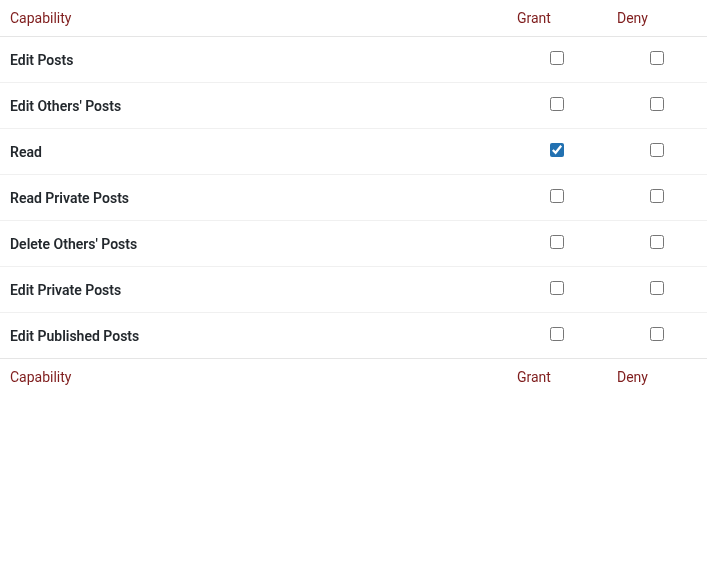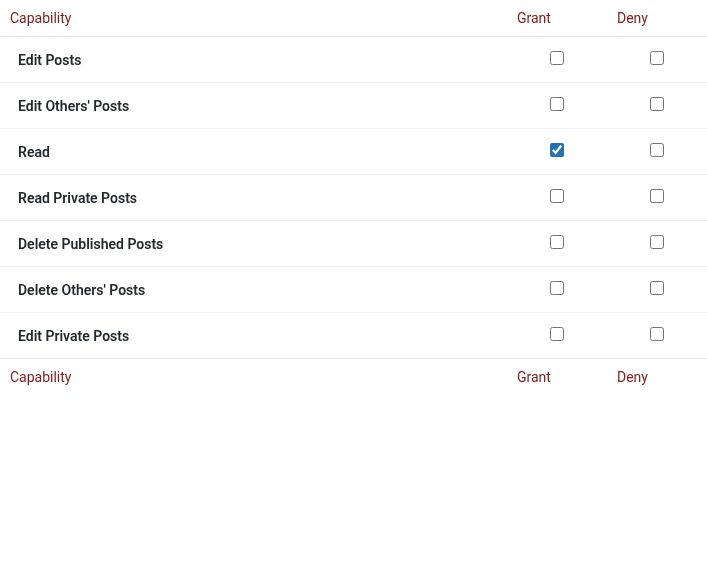--- a/index.html
+++ b/index.html
@@ -23,21 +23,21 @@
   }
   tfoot th {
     border-top: 1px solid #e5e5e5;
     border-bottom: none;
   }
   thead th.col-center, tfoot th.col-center {
     text-align: left;
     width: 100px;
   }
   tbody td {
-    padding: 14px 18px;
+    padding: 14px 10px;
     border-bottom: 1px solid #f0f0f0;
     font-size: 14px;
     font-weight: 600;
     color: #23282d;
     vertical-align: middle;
   }
   tbody td.col-center {
     text-align: center;
     font-weight: 400;
   }
@@ -78,31 +78,31 @@
         <td class="cap-label">Read</td>
         <td class="col-center"><input type="checkbox" checked="" style=""></td>
         <td class="col-center"><input type="checkbox" style=""></td>
       </tr>
       <tr>
         <td class="cap-label">Read Private Posts</td>
         <td class="col-center"><input type="checkbox" style=""></td>
         <td class="col-center"><input type="checkbox" style=""></td>
       </tr>
       <tr>
-        <td class="cap-label">Delete Published Posts</td>
-        <td class="col-center"><input type="checkbox" style=""></td>
-        <td class="col-center"><input type="checkbox" style=""></td>
-      </tr>
-      <tr>
         <td class="cap-label">Delete Others' Posts</td>
         <td class="col-center"><input type="checkbox" style=""></td>
         <td class="col-center"><input type="checkbox" style=""></td>
       </tr>
       <tr>
         <td class="cap-label">Edit Private Posts</td>
+        <td class="col-center"><input type="checkbox" style=""></td>
+        <td class="col-center"><input type="checkbox" style=""></td>
+      </tr>
+      <tr>
+        <td class="cap-label">Edit Published Posts</td>
         <td class="col-center"><input type="checkbox" style=""></td>
         <td class="col-center"><input type="checkbox" style=""></td>
       </tr>
     </tbody>
   <tfoot>
     <tr>
       <th>Capability</th>
       <th class="col-center">Grant</th>
       <th class="col-center">Deny</th>
     </tr>

